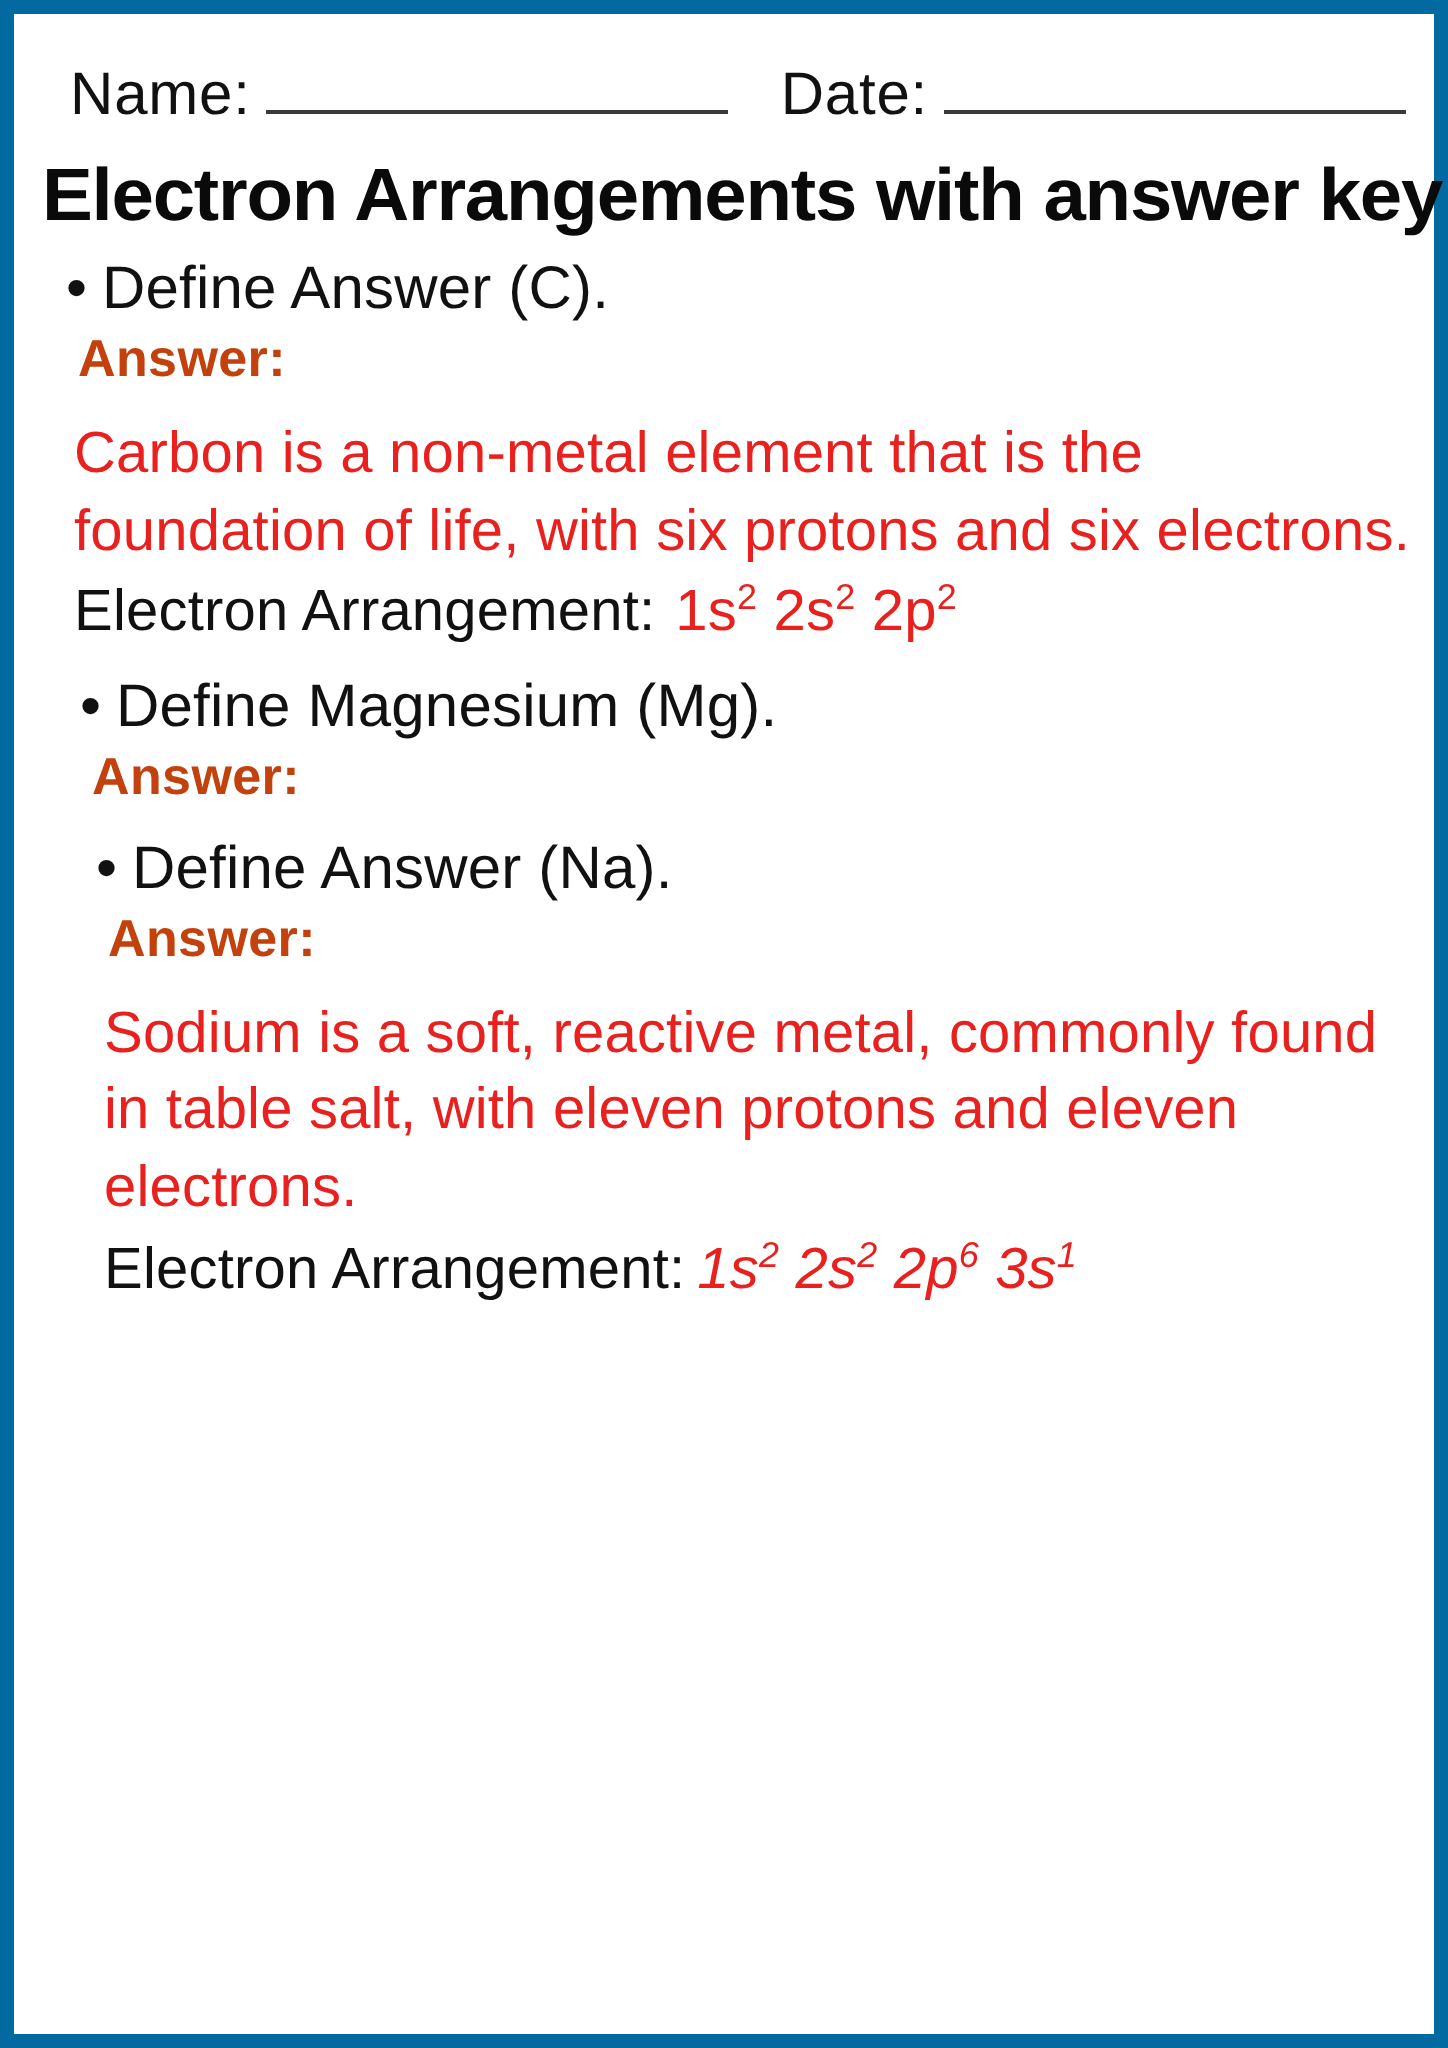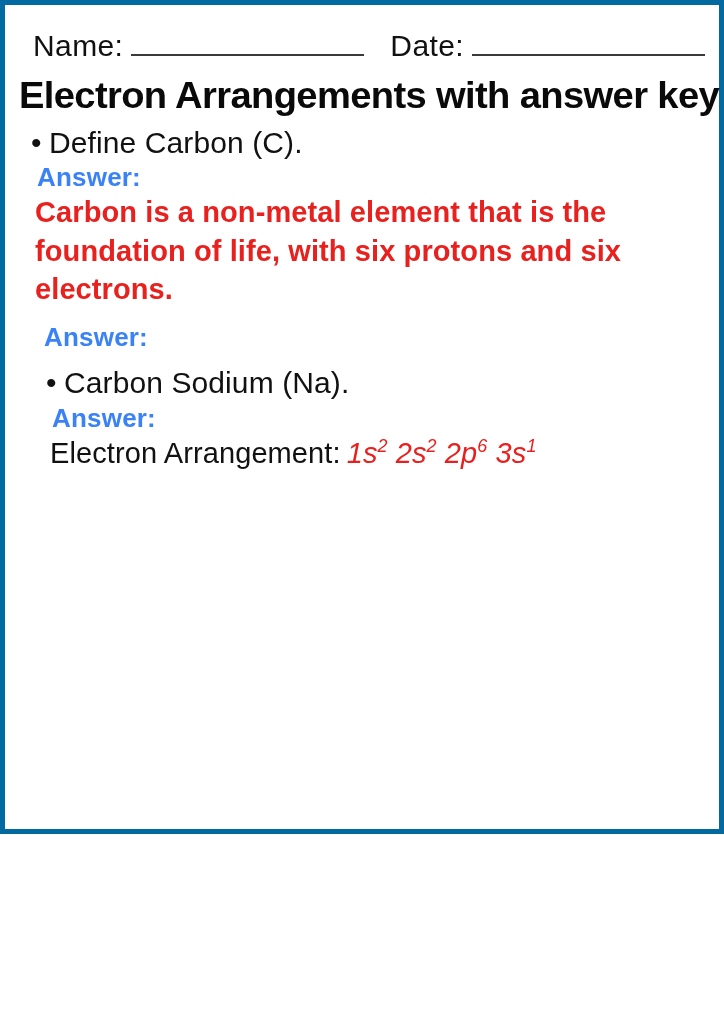--- a/index.html
+++ b/index.html
@@ -12,23 +12,23 @@
     background: #ffffff;
     font-family: "Liberation Sans", sans-serif;
     overflow: hidden;
   }
 
   
   .page {
     position: relative;
     box-sizing: border-box;
     width: 724px;
-    height: 834px;
+    height: 1024px;
     background: #ffffff;
-    border: 5px solid #0369a1;
+    border: 7px solid #0369a1;
   }
   .sheet {
     position: absolute;
     left: 0; top: 0; right: 0; bottom: 0;
     background: #ffffff;
     padding: 14px 10px 0 10px;
     box-sizing: border-box;
   }
 
   
@@ -83,33 +83,32 @@
     width: 18px;
     font-size: 30px;
     line-height: 1;
     color: #111111;
   }
 
   .answer-label {
     font-family: "Liberation Sans Narrow", "Liberation Sans", sans-serif;
     font-weight: bold;
     font-size: 26px;
-    color: #3b82f6;
+    color: #c2410c;
     letter-spacing: 0.2px;
     margin: 4px 0 0 6px;
     line-height: 1.1;
   }
 
   .answer-text {
     font-size: 29px;
     line-height: 1.33;
     color: #e8211f;
-    margin: 1px 0 0 4px;
+    margin: 14px 0 0 4px;
     letter-spacing: 0.1px;
-    font-weight: bold;
   }
 
   .config-line {
     font-size: 29px;
     color: #111111;
     margin: 4px 0 0 4px;
     line-height: 1.2;
     letter-spacing: 0.1px;
     white-space: nowrap;
   }
@@ -135,34 +134,41 @@
       <span class="nd-rule"></span>
       <span class="nd-gap"></span>
       <span class="nd-label">Date:</span>
       <span class="nd-rule"></span>
     </div>
 
     <div class="title">Electron Arrangements with answer key</div>
 
     <div class="block b1">
       <div class="q-line">
-        <span class="bullet">•</span><span>Define Carbon (C).</span>
+        <span class="bullet">•</span><span>Define Answer (C).</span>
       </div>
       <div class="answer-label">Answer:</div>
       <div class="answer-text">Carbon is a non-metal element that is the foundation of life, with six protons and six electrons.</div>
+      <div class="config-line">
+        <span>Electron Arrangement:</span><span class="cfg">1s<sup>2</sup> 2s<sup>2</sup> 2p<sup>2</sup></span>
+      </div>
     </div>
 
     <div class="block b2">
+      <div class="q-line">
+        <span class="bullet">•</span><span>Define Magnesium (Mg).</span>
+      </div>
       <div class="answer-label">Answer:</div>
     </div>
 
     <div class="block b3">
       <div class="q-line">
-        <span class="bullet">•</span><span>Carbon Sodium (Na).</span>
+        <span class="bullet">•</span><span>Define Answer (Na).</span>
       </div>
       <div class="answer-label">Answer:</div>
+      <div class="answer-text">Sodium is a soft, reactive metal, commonly found in table salt, with eleven protons and eleven electrons.</div>
       <div class="config-line tight">
         <span>Electron Arrangement:</span><span class="cfg">1s<sup>2</sup> 2s<sup>2</sup> 2p<sup>6</sup> 3s<sup>1</sup></span>
       </div>
     </div>
 
   </div>
 </div>
 
 </body></html>

